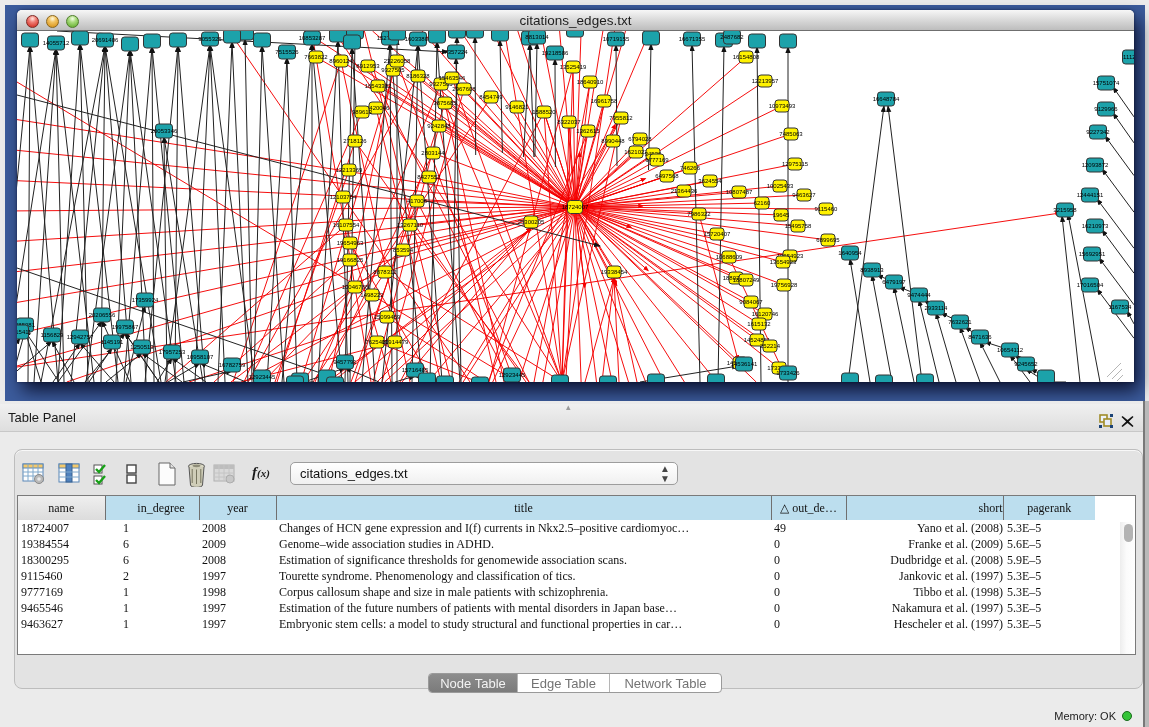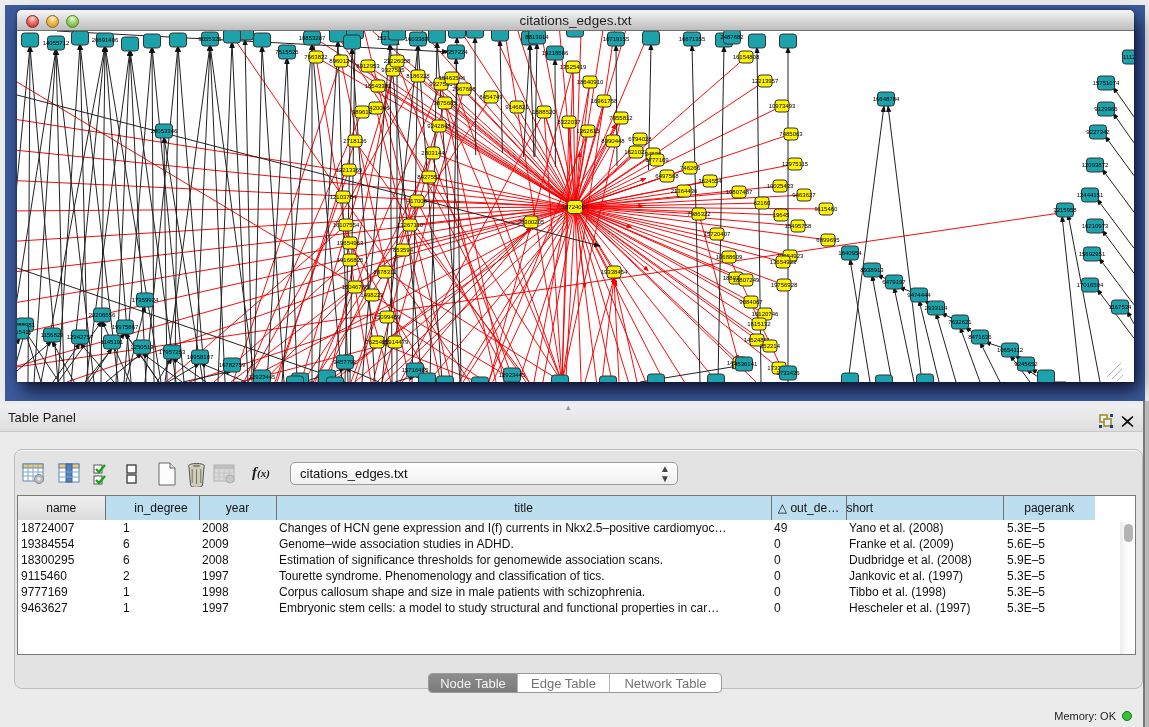--- a/index.html
+++ b/index.html
@@ -15,27 +15,27 @@
 #tl3 { left:49px; background:radial-gradient(circle at 50% 25%, #ecfadb 5%, #abdc80 35%, #77bb44 75%, #67a93a); border:1px solid #4f7d2c; }
 #canvas { position:absolute; left:0; top:21px; width:1117px; height:351px; background:#fff; overflow:hidden; }
 #tablepanel { position:absolute; left:0; top:401px; width:1149px; height:326px; background:#ebebeb; }
 #tpheader { position:absolute; left:0; top:3px; width:1145px; height:28px; background:linear-gradient(#f0f0f0,#dedede); border-bottom:1px solid #c8c8c8; }
 #tpheader .t { position:absolute; left:8px; top:6px; font-size:13px; color:#1a1a1a; }
 #tpinner { position:absolute; left:14px; top:48px; width:1129px; height:240px; background:#e3e3e3; border:1px solid #bdbdbd; border-radius:8px;
    box-shadow:inset 0 1px 0 #f8f8f8; }
 #toolbar { position:absolute; left:5px; top:12px; height:24px; width:700px; }
 #combo { position:absolute; left:275px; top:12px; width:388px; height:23px; background:linear-gradient(#ffffff,#f0f0f0); border:1px solid #9d9d9d; border-radius:5px; font-size:13px; color:#111; padding:3px 0 0 9px; }
 #combo .arr { position:absolute; right:7px; top:1px; font-size:10px; color:#444; letter-spacing:0; line-height:10px; }
-#tblwrap { position:absolute; left:2px; top:45px; width:1119px; height:160px; border:1px solid #7a7a7a; background:#fff; overflow:hidden; }
+#tblwrap { position:absolute; left:2px; top:45px; width:1119px; height:160px; border:1px solid #7a7a7a; background:#fff; overflow:hidden;font-family:Liberation Serif, serif; }
 table { border-collapse:collapse; table-layout:fixed; width:1077px; font-size:12px; }
 th { background:#bcdeee; border-left:1px solid #707070; font-weight:normal; height:24px; font-size:12px; padding:0; color:#111; }
 th:first-child { border-left:none; background:linear-gradient(#efefef,#dcdcdc); }
 td { height:16px; padding:0 0 0 3px; white-space:nowrap; overflow:hidden; color:#111; }
 .c1 { width:87px; } .c2 { width:94px;padding-left:18px; } .c3 { width:77px; } .c4 { width:495px; }
-.c5 { width:75px; } .c6 { width:157px; text-align:left; } .c7 { width:92px; }
+.c5 { width:75px; } .c6 { width:157px; text-align:right; } .c7 { width:92px; }
 td.c7 { padding-left:4px; } th.c7 { text-align:center; }
 #vscroll { position:absolute; left:1102px; top:26px; width:16px; height:158px; background:linear-gradient(90deg,#ededed,#fbfbfb 40%,#fff); }
 #vthumb { position:absolute; left:4px; top:2px; width:9px; height:18px; background:#b3b3b3; border-radius:5px; }
 #tabs { position:absolute; left:428px; top:272px; height:20px; display:flex; border:1px solid #9a9a9a; border-radius:4px; overflow:hidden; background:#fff; }
 #tabs div { padding:2px 0 0 0; font-size:13px; color:#737373; border-left:1px solid #b5b5b5; text-align:center; }
 #tabs div:nth-child(1) { width:88px; } #tabs div:nth-child(2) { width:92px; } #tabs div:nth-child(3) { width:112px; }
 #tabs div:first-child { border-left:none; background:linear-gradient(#8d8d8d,#7b7b7b); color:#f3f3f3; }
 #status { position:absolute; right:33px; top:309px; font-size:11px; color:#222; }
 #memdot { position:absolute; left:1122px; top:310px; width:10px; height:10px; border-radius:50%; background:#35c438; border:1px solid #1a6b1c; }
 #rightstrip { position:absolute; left:1143px; top:0; width:6px; height:326px; background:#b9b9b9; border-left:2px solid #787878; }
@@ -800,20 +800,29 @@
 <tr>
               <td class="c1">9777169</td>
               <td class="c2">1</td>
               <td class="c3">1998</td>
               <td class="c4">Corpus callosum shape and size in male patients with schizophrenia.</td>
               <td class="c5">0</td>
               <td class="c6">Tibbo et al. (1998)</td>
               <td class="c7">5.3E–5</td>
             </tr>
 <tr>
+              <td class="c1">9465546</td>
+              <td class="c2">1</td>
+              <td class="c3">1997</td>
+              <td class="c4">Estimation of the future numbers of patients with mental disorders in Japan base…</td>
+              <td class="c5">0</td>
+              <td class="c6">Nakamura et al. (1997)</td>
+              <td class="c7">5.3E–5</td>
+            </tr>
+<tr>
               <td class="c1">9463627</td>
               <td class="c2">1</td>
               <td class="c3">1997</td>
               <td class="c4">Embryonic stem cells: a model to study structural and functional properties in car…</td>
               <td class="c5">0</td>
               <td class="c6">Hescheler et al. (1997)</td>
               <td class="c7">5.3E–5</td>
             </tr>
       </tbody>
         </table>

